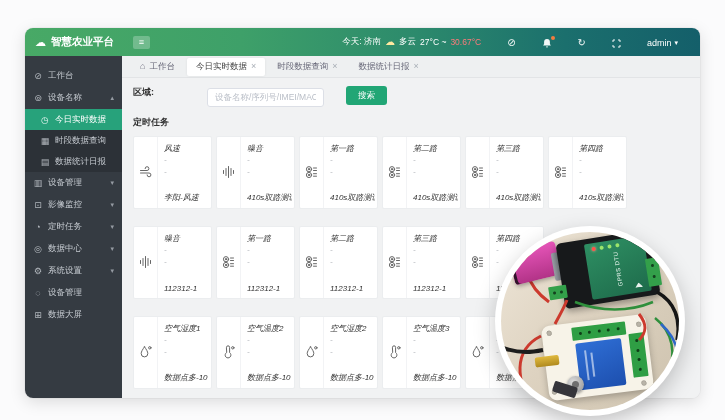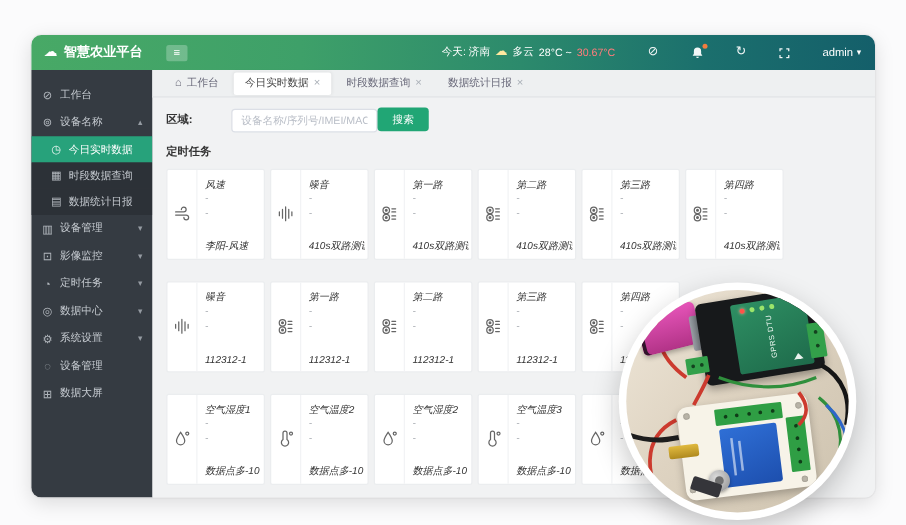--- a/index.html
+++ b/index.html
@@ -17,21 +17,21 @@
     display:flex; flex-direction:column;
   }
   
   .header {
     flex:0 0 28px; display:flex; align-items:center; color:#fff;
     background:linear-gradient(90deg,#48a966 0%,#3ea069 32%,#2c8a6c 58%,#1b6f6d 80%,#145f6a 100%);
   }
   .logo { width:97px; flex:0 0 97px; display:flex; align-items:center; gap:5px; padding-left:10px; font-size:10.5px; font-weight:bold; white-space:nowrap; }
   .logo .cloud { font-size:11px; line-height:1; }
   .collapse-chip { margin-left:11px; width:17px; height:13px; border-radius:2px; background:rgba(255,255,255,.25); display:flex; align-items:center; justify-content:center; font-size:9px; line-height:1; cursor:pointer; }
-  .header-right { margin-left:auto; display:flex; align-items:center; gap:26px; padding-right:11px; font-size:8.5px; }
+  .header-right { margin-left:auto; display:flex; align-items:flex-end; gap:26px; padding-right:22px; font-size:8.5px; }
   .weather { display:flex; align-items:center; gap:4px; white-space:nowrap; }
   .weather .w-icon { color:#ffe9a0; font-size:10px; line-height:1; }
   .temp-high { color:#ff7b7b; }
   .h-icon { font-size:10px; line-height:1; cursor:pointer; opacity:.95; display:flex; align-items:center; }
   .bell { position:relative; }
   .bell-dot { position:absolute; top:-2px; right:-3px; width:4px; height:4px; border-radius:50%; background:#ff7d3d; }
   .admin { display:flex; align-items:center; gap:3px; font-size:9px; cursor:pointer; }
   .admin .caret { font-size:7px; }
   
   .body-row { flex:1; display:flex; min-height:0; }
@@ -42,21 +42,21 @@
   .side-item.sub { height:21px; background:#2c3137; padding-left:15px; }
   .side-item.sub.active { background:#27a27b; color:#fff; }
   .main { flex:1; min-width:0; display:flex; flex-direction:column; background:#f1f2f3; }
   
   .tabbar { flex:0 0 22px; height:22px; background:#eef0f1; border-bottom:1px solid #e2e4e6; display:flex; align-items:center; padding-left:9px; gap:3px; }
   .tab { display:flex; align-items:center; gap:4px; padding:3px 9px; font-size:8.5px; color:#667; border-radius:2px; cursor:pointer; white-space:nowrap; }
   .tab.active { background:#fff; color:#444; box-shadow:0 0 3px rgba(0,0,0,.07); }
   .tab .t-home { font-size:9px; line-height:1; }
   .tab .t-close { font-size:9px; color:#a8aeb6; line-height:1; }
   
-  .filterbar { display:flex; align-items:center; gap:0; margin:8px 0 0 11px; }
+  .filterbar { display:flex; gap:22px; margin:8px 0 0 11px; }
   .f-label { font-size:9px; font-weight:bold; color:#333; }
   .select-box { position:relative; width:196px; }
   .select-box input, .search-box input {
     width:100%; height:19px; border:1px solid #dcdfe6; border-radius:3px; background:#fff;
     font-size:8.5px; padding:0 16px 0 7px; color:#333; outline:none;
     font-family:"Liberation Sans","DejaVu Sans",sans-serif;
   }
   .search-box { width:148px;padding-left:31px; }
   .search-box input { padding-right:7px; }
   ::placeholder { color:#b9bec7; }
@@ -114,21 +114,21 @@
       <span>智慧农业平台</span>
     </div>
     <span class="collapse-chip">
       <span>≡</span>
     </span>
     <div class="header-right">
       <span class="weather">
         <span>今天: 济南</span>
         <span class="w-icon">☁</span>
         <span>多云</span>
-        <span>28°C ~</span>
+        <span>27°C ~</span>
         <span class="temp-high">30.67°C</span>
       </span>
       <span class="h-icon">⊘</span>
       <span class="h-icon bell">
         <svg width="10" height="10" viewBox="0 0 10 10">
             <path d="M5 1 a2.9 2.9 0 0 0 -2.9 2.9 v2.1 L1.1 7.6 h7.8 L7.9 6 V3.9 A2.9 2.9 0 0 0 5 1 Z M3.9 8.4 a1.1 1.1 0 0 0 2.2 0 Z" fill="#fff"></path>
           </svg>
         <span class="bell-dot"></span>
       </span>
       <span class="h-icon">↻</span>

